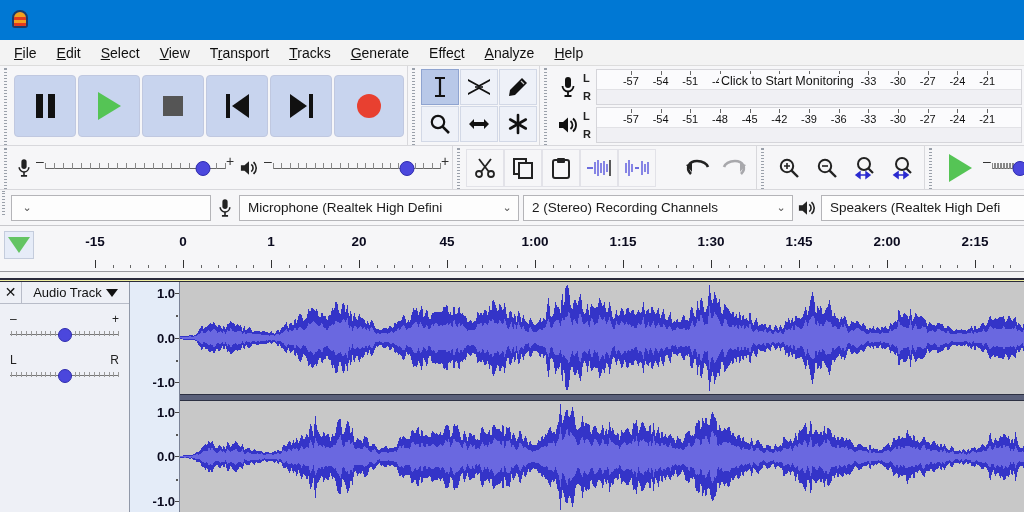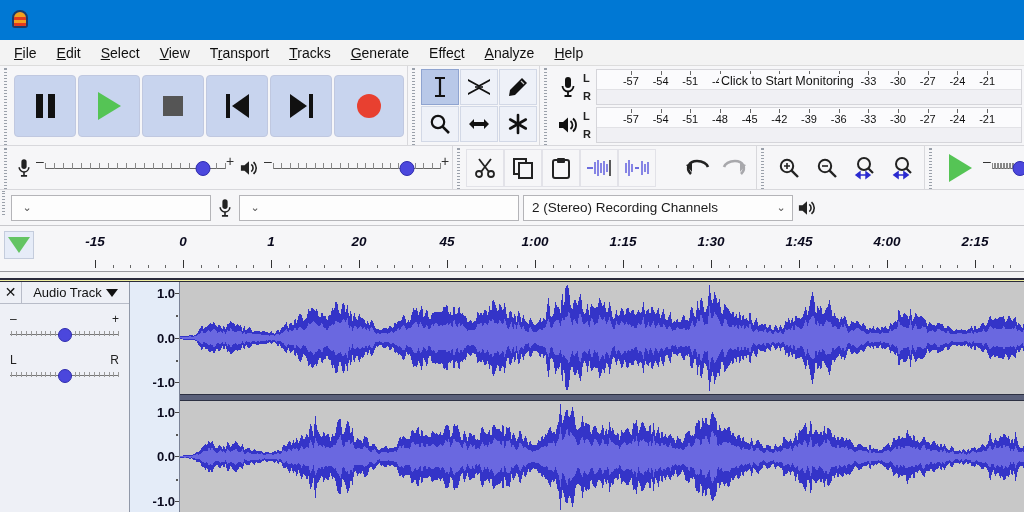--- a/index.html
+++ b/index.html
@@ -150,21 +150,21 @@
     height: 26px; background: #fdfdfd; border: 1px solid #b4b4b8;
     display: flex; align-items: center; padding: 0 4px 0 8px;
     font-size: 13.5px; color: #1a1a1a; white-space: nowrap; overflow: hidden;
   }
   .combo .val { flex: 1; overflow: hidden; text-overflow: clip; white-space: nowrap; }
   .chev { width: 14px; text-align: center; color: #555; font-size: 11px; flex: 0 0 14px; }
   .dev-icon { width: 28px; display: flex; align-items: center; justify-content: center; }
 
   
   .timeline { height: 46px; display: flex; background: #f6f6f8;
-              border-bottom: 1px solid #9a9a9e; font-style: italic; }
+              border-bottom: 1px solid #9a9a9e; }
   .tl-pin {
     width: 38px; display: flex; align-items: flex-start; justify-content: center;
     padding-top: 5px;
   }
   .pinbtn { width: 30px; height: 28px; background: #e6ecf8; border: 1px solid #c4ccdc;
             display: flex; align-items: center; justify-content: center; }
   .ic-pin-tri { width: 0; height: 0; border-left: 11px solid transparent;
                 border-right: 11px solid transparent; border-top: 16px solid #63c463; }
   .tl-scale { flex: 1; position: relative; overflow: hidden; }
   .tl-scale .lbl { position: absolute; top: 8px; font-size: 13.5px; font-weight: bold;
@@ -643,32 +643,36 @@
     <span class="chev">⌄</span>
   </div>
   <div class="dev-icon">
     <svg width="14" height="20" viewBox="0 0 16 22">
       <rect x="5" y="1" width="6" height="11" rx="3" fill="#222"></rect>
       <path d="M2.5 10 a5.5 5.5 0 0 0 11 0" stroke="#222" stroke-width="1.8" fill="none"></path>
       <path d="M8 15.5 V20 M4.5 20 H11.5" stroke="#222" stroke-width="1.8"></path>
     </svg>
   </div>
   <div class="combo" style="width:280px;">
+    <span class="val">Microphone (Realtek High Defini</span>
     <span class="chev">⌄</span>
   </div>
   <div class="combo" style="width:270px;margin-left:4px;">
     <span class="val">2 (Stereo) Recording Channels</span>
     <span class="chev">⌄</span>
   </div>
   <div class="dev-icon">
     <svg width="20" height="18" viewBox="0 0 22 20">
       <path d="M2 7 H6 L11 2.5 V17.5 L6 13 H2 Z" fill="#222"></path>
       <path d="M13.5 6 a5 5 0 0 1 0 8" stroke="#222" stroke-width="1.8" fill="none"></path>
       <path d="M16 3.5 a8.5 8.5 0 0 1 0 13" stroke="#222" stroke-width="1.8" fill="none"></path>
     </svg>
+  </div>
+  <div class="combo" style="flex:1;min-width:0;border-right:none;">
+    <span class="val">Speakers (Realtek High Defi</span>
   </div>
 </div>
 
 <div class="timeline">
   <div class="tl-pin">
     <div class="pinbtn">
       <span class="ic-pin-tri"></span>
     </div>
   </div>
   <div class="tl-scale" id="tl-scale">
@@ -719,21 +723,21 @@
       <div class="mn" style="left: 690.6px;"></div>
       <div class="mn" style="left: 708.2px;"></div>
       <div class="mn" style="left: 725.8px;"></div>
       <div class="mn" style="left: 743.4px;"></div>
       <div class="lbl" style="left: 761px;">1:45</div>
       <div class="mj" style="left: 761px;"></div>
       <div class="mn" style="left: 778.6px;"></div>
       <div class="mn" style="left: 796.2px;"></div>
       <div class="mn" style="left: 813.8px;"></div>
       <div class="mn" style="left: 831.4px;"></div>
-      <div class="lbl" style="left: 849px;">4:00</div>
+      <div class="lbl" style="left: 849px;">2:00</div>
       <div class="mj" style="left: 849px;"></div>
       <div class="mn" style="left: 866.6px;"></div>
       <div class="mn" style="left: 884.2px;"></div>
       <div class="mn" style="left: 901.8px;"></div>
       <div class="mn" style="left: 919.4px;"></div>
       <div class="lbl" style="left: 937px;">2:15</div>
       <div class="mj" style="left: 937px;"></div>
       <div class="mn" style="left: 954.6px;"></div>
       <div class="mn" style="left: 972.2px;"></div>
     </div>

